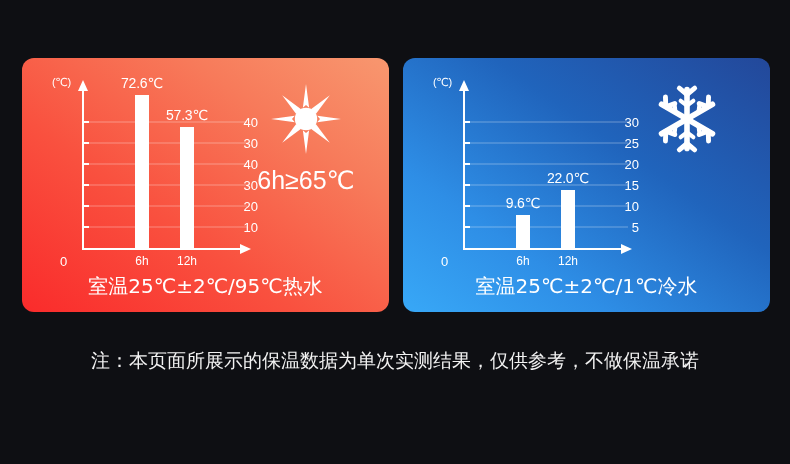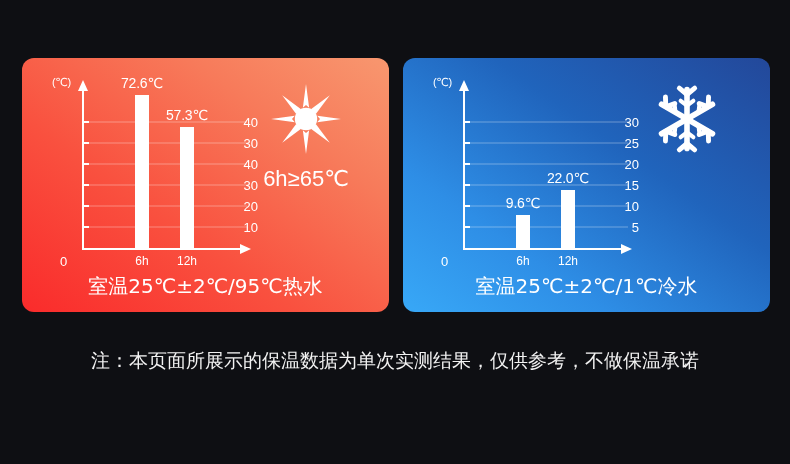--- a/index.html
+++ b/index.html
@@ -181,21 +181,21 @@
   }
 
   .icon-box {
     width: 70px;
     height: 70px;
     margin: 0 auto 12px auto;
   }
   .icon-box svg { display: block; width: 70px; height: 70px; }
 
   .headline {
-    font-size: 22px;
+    font-size: 25px;
     color: #ffffff;
     letter-spacing: 0px;
     white-space: nowrap;
     font-family: "Liberation Sans", "DejaVu Sans", sans-serif;
   }
 
   
   .caption {
     position: absolute;
     left: 0;

